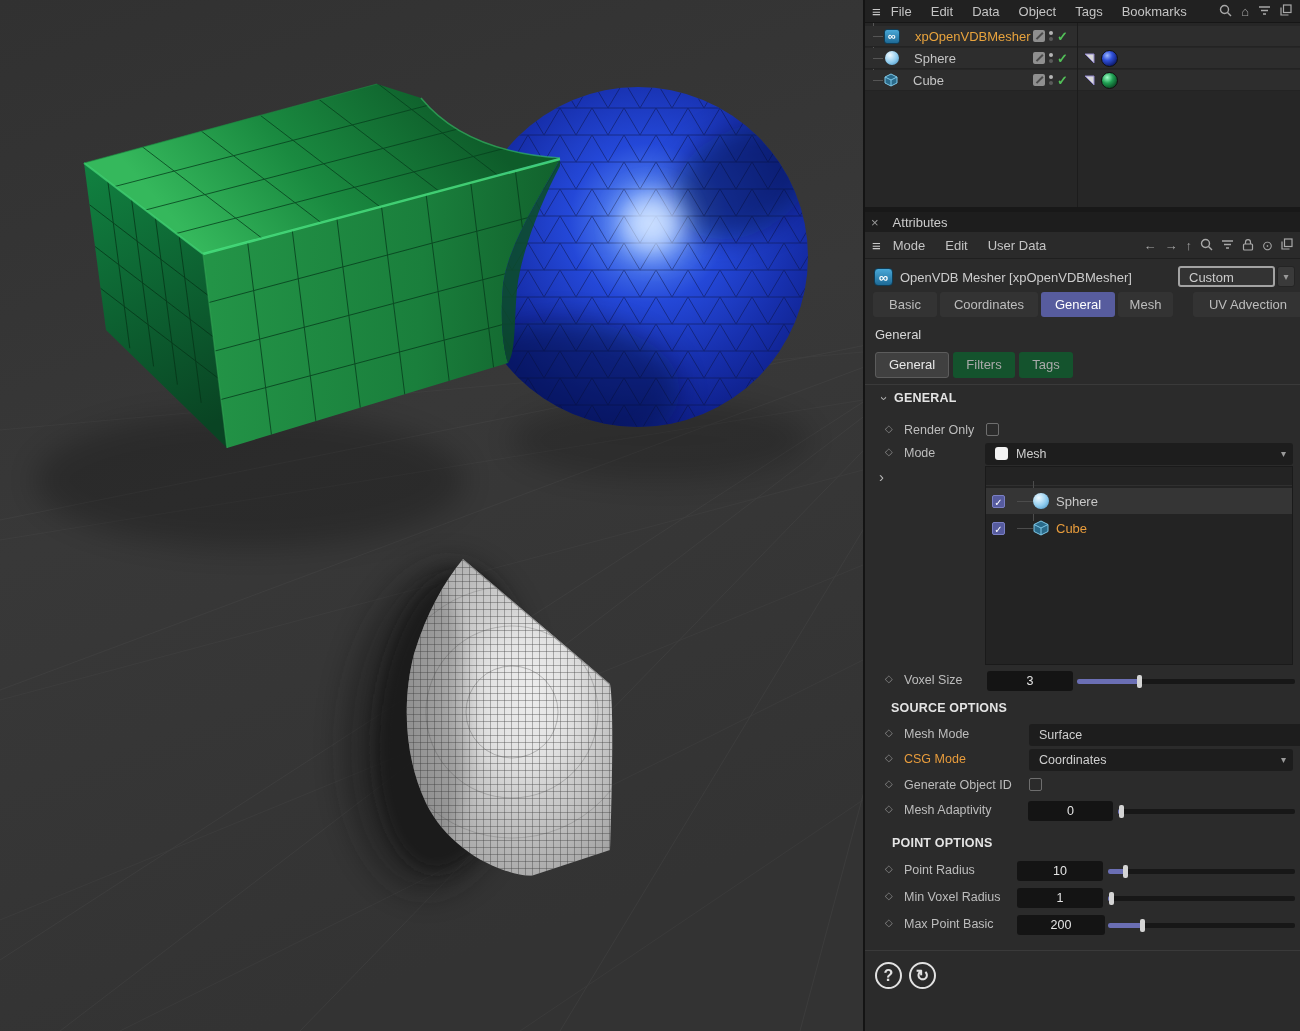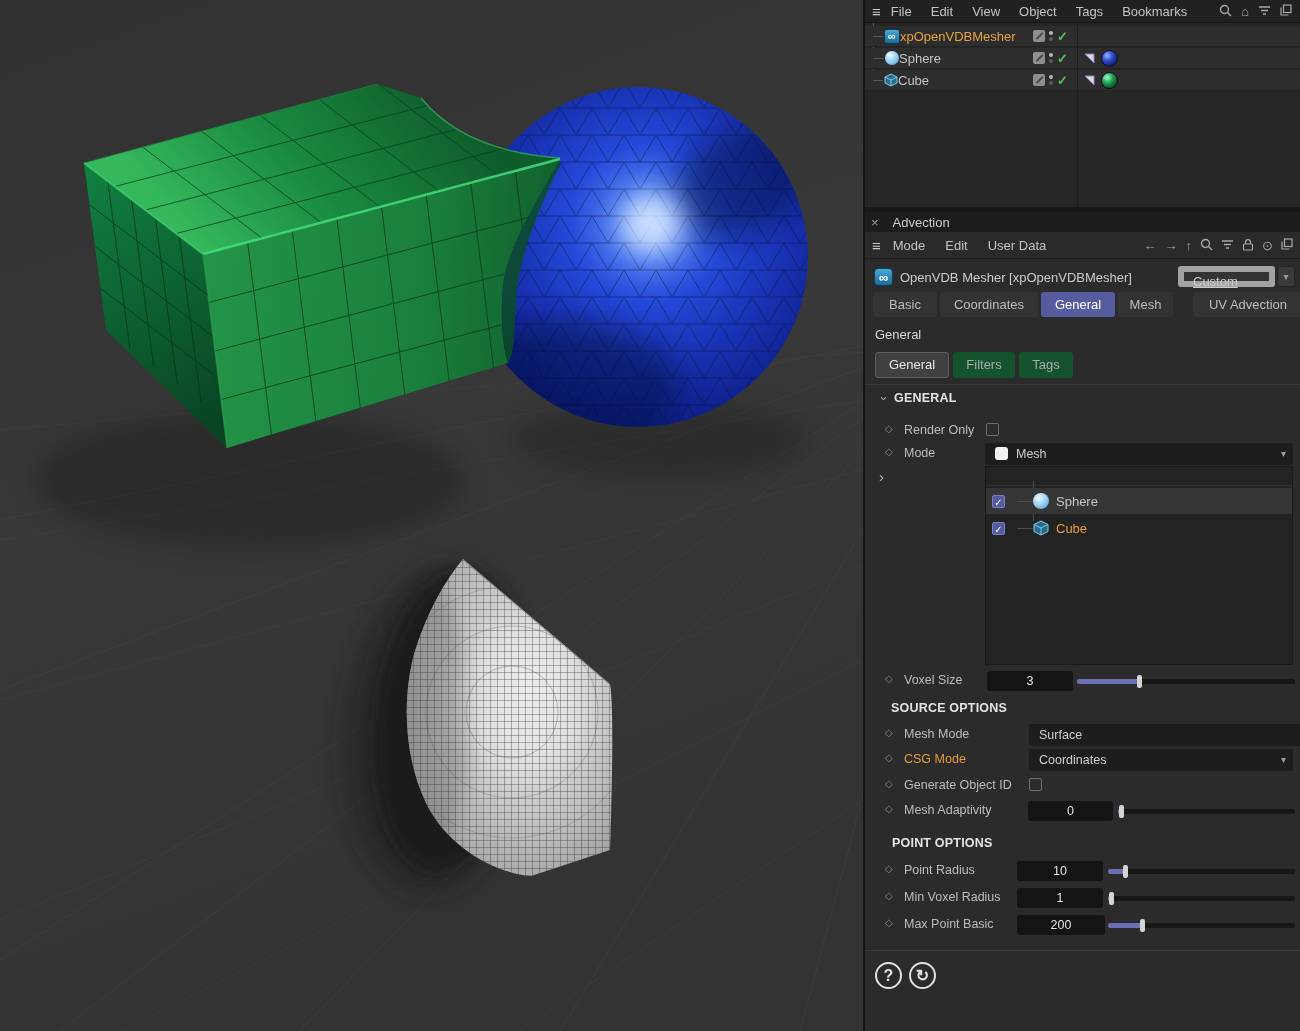--- a/index.html
+++ b/index.html
@@ -18,21 +18,21 @@
   .om-menubar .ham { margin:0 10px 0 7px; font-size:15px; font-weight:bold; color:#c8c8c8; }
   .om-menubar .mi { margin-right:19px; color:#c4c4c4; cursor:default; }
   .om-icons { margin-left:auto; display:flex; align-items:center; gap:9px; padding-right:8px; }
   .om-icons .gl { color:#a8a8a8; font-size:13px; line-height:1; }
 
   .om-tree { position:absolute; left:0; top:23px; width:435px; height:184px; background:#262626; }
   .om-col-div { position:absolute; left:212px; top:0; width:1px; height:184px; background:#1c1c1c; }
   .om-row { position:absolute; left:0; width:435px; height:21px; background:#2d2d2d; border-bottom:1px solid #232323; display:flex; align-items:center; }
   .om-row .tree { position:absolute; left:8px; top:10px; width:10px; height:1px; background:#555; }
   .om-vline { position:absolute; left:8px; top:0; width:1px; height:53px; background:#555; }
-  .om-name { font-size:13px; margin-left:0;text-align:right; }
+  .om-name { font-size:13px; margin-left:15px;text-align:right; }
   .om-ctrl { position:absolute; left:168px; display:flex; align-items:center; gap:4px; }
   .pencil-sq { width:12px; height:12px; background:#8f8f8f; border-radius:2px; position:relative; }
   .pencil-sq::after { content:""; position:absolute; left:2px; top:5px; width:9px; height:1.5px; background:#4a4a4a; transform:rotate(-45deg); }
   .dots { display:flex; flex-direction:column; gap:2px; }
   .dots i { width:4px; height:4px; border-radius:50%; background:#b5b5b5; }
   .dots i:last-child { background:#5a5a5a; }
   .om-check { color:#52c058; font-size:13px; font-weight:bold; }
   .om-tags { position:absolute; left:218px; display:flex; align-items:center; gap:5px; }
   .ball { width:17px; height:17px; border-radius:50%; border:1px solid #111; }
   .ball.blue  { background:radial-gradient(circle at 35% 30%, #9db8ff 0%, #3050d8 35%, #0a1766 80%); }
@@ -46,21 +46,21 @@
   .attr-toolbar { position:absolute; left:0; top:232px; width:435px; height:27px; background:#2a2a2a; border-bottom:1px solid #1f1f1f; display:flex; align-items:center; }
   .attr-toolbar .ham { margin:0 12px 0 7px; font-size:15px; font-weight:bold; color:#c8c8c8; }
   .attr-toolbar .mi { margin-right:20px; }
   .attr-toolbar .nav { margin-left:auto; display:flex; align-items:center; gap:8px; padding-right:7px; }
   .attr-toolbar .nav .gl { color:#a8a8a8; font-size:13px; line-height:1; }
   .gl.dim { color:#5e5e5e; }
 
   .obj-head { position:absolute; left:0; top:264px; width:435px; height:26px; display:flex; align-items:center; }
   .vdb-ico { width:19px; height:18px; margin-left:9px; border-radius:4px; background:linear-gradient(180deg,#49a8d8,#1e6a96); border:1px solid #0e3c56; color:#fff; font-size:13px; font-weight:bold; display:flex; align-items:center; justify-content:center; line-height:1; }
   .obj-head .t { margin-left:7px; color:#cccccc; }
-  .preset { position:absolute; left:313px; top:2px; width:97px; height:21px; background:#333333; border:6px solid #a3a3a3; border-radius:3px; color:#cccccc; line-height:19px; padding-left:9px;text-decoration:underline; }
+  .preset { position:absolute; left:313px; top:2px; width:97px; height:21px; background:#333333; border:2px solid #a3a3a3; border-radius:3px; color:#cccccc; line-height:19px; padding-left:9px; }
   .preset-ar { position:absolute; left:412px; top:2px; width:18px; height:21px; background:#3a3a3a; border:1px solid #242424; border-radius:3px; color:#9a9a9a; text-align:center; line-height:19px; font-size:10px; }
 
   .tabs { position:absolute; left:0; top:292px; width:435px; height:26px; }
   .tab { position:absolute; top:0; height:25px; background:#333333; border-radius:3px; color:#bdbdbd; font-size:13px; text-align:center; line-height:25px; }
   .tab.active { background:#575c9e; color:#ffffff; }
 
   .sect-heading { position:absolute; left:10px; top:327px; font-size:13px; color:#d8d8d8; }
 
   .subtabs { position:absolute; left:0; top:352px; width:435px; height:27px; }
   .subtab { position:absolute; top:0; height:26px; background:#14532d; border-radius:3px; color:#aaaaaa; font-size:13px; text-align:center; line-height:26px; }
@@ -261,21 +261,21 @@
   </svg>
 
   <div class="vdivider"></div>
 
   <div class="panel">
 
     <div class="om-menubar">
       <span class="ham">≡</span>
       <span class="mi">File</span>
       <span class="mi">Edit</span>
-      <span class="mi">View</span>
+      <span class="mi">Data</span>
       <span class="mi">Object</span>
       <span class="mi">Tags</span>
       <span class="mi">Bookmarks</span>
       <span class="om-icons">
         <span class="gl"><svg width="13" height="13">
               <circle cx="5.5" cy="5.5" r="4" fill="none" stroke="#a8a8a8" stroke-width="1.4"></circle>
               <path d="M8.5 8.5 L12 12" stroke="#a8a8a8" stroke-width="1.4"></path>
             </svg></span>
         <span class="gl">⌂</span>
         <span class="gl"><svg width="13" height="11">
@@ -356,21 +356,21 @@
         </span>
       </div>
 
       <div class="om-col-div"></div>
     </div>
 
     <div class="panel-gap"></div>
 
     <div class="attr-title">
       <span class="x">×</span>
-      <span>Advection</span>
+      <span>Attributes</span>
     </div>
 
     <div class="attr-toolbar">
       <span class="ham">≡</span>
       <span class="mi">Mode</span>
       <span class="mi">Edit</span>
       <span class="mi">User Data</span>
       <span class="nav">
         <span class="gl">←</span>
         <span class="gl dim">→</span>

